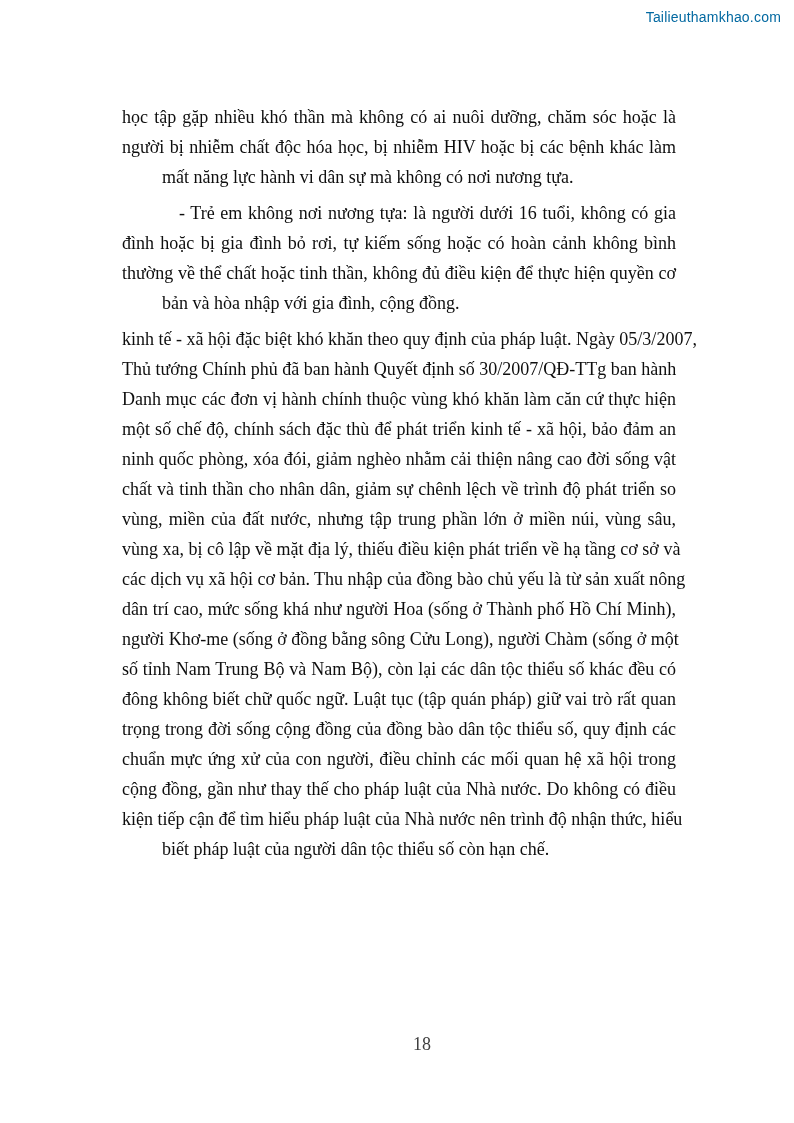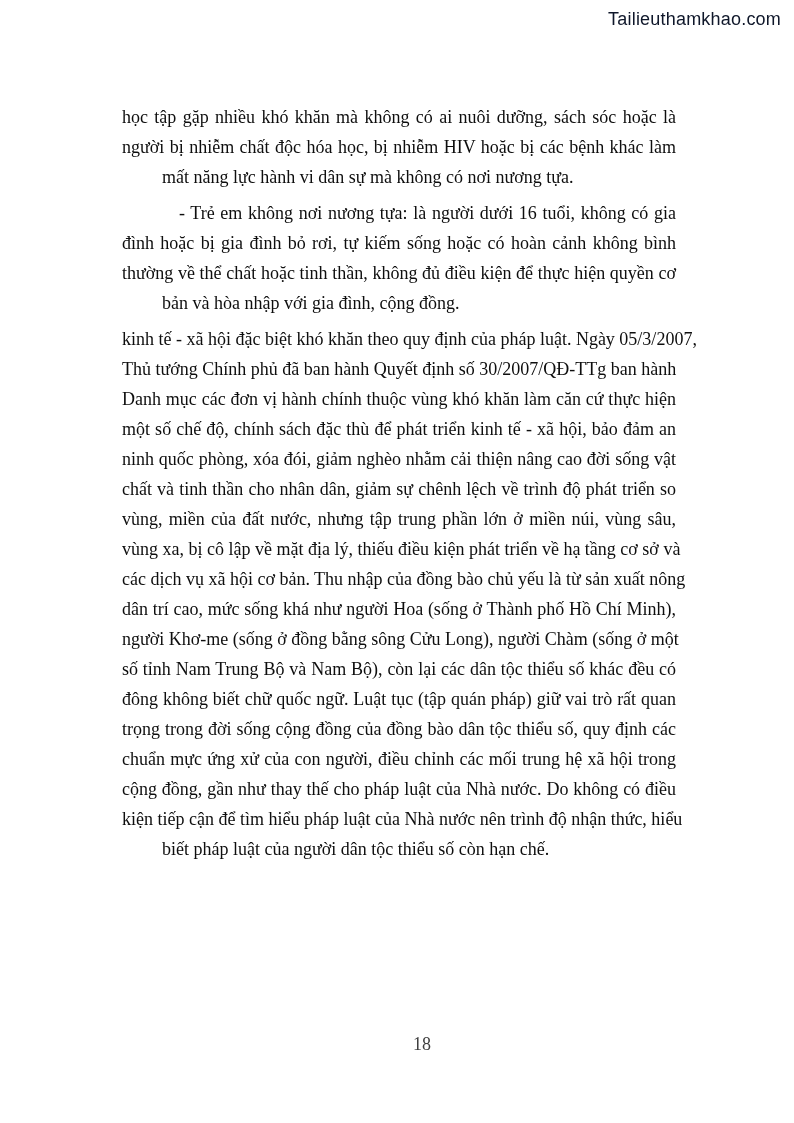--- a/index.html
+++ b/index.html
@@ -10,22 +10,22 @@
     position: relative;
     overflow: hidden;
     font-family: "Liberation Serif", "DejaVu Serif", serif;
     color: #0e0e0e;
   }
   .watermark {
     position: absolute;
     top: 9px;
     right: 13px;
     font-family: "Liberation Sans", "DejaVu Sans", sans-serif;
-    font-size: 18px;
-    color: #0f172a;
+    font-size: 14px;
+    color: #0369a1;
     letter-spacing: 0.2px;
   }
   .content {
     position: absolute;
     left: 122px;
     top: 102px;
     width: 554px;
   }
   .paragraph { margin: 0; }
   .paragraph.indented { margin-top: 6px; }
@@ -49,21 +49,21 @@
   }
 </style>
 </head>
 <body>
 
 <div class="page">
   <div class="watermark">Tailieuthamkhao.com</div>
 
   <div class="content" id="content">
       <div class="paragraph">
-        <div class="line">học tập gặp nhiều khó khăn mà không có ai nuôi dưỡng, sách sóc hoặc là</div>
+        <div class="line">học tập gặp nhiều khó thần mà không có ai nuôi dưỡng, chăm sóc hoặc là</div>
         <div class="line">người bị nhiễm chất độc hóa học, bị nhiễm HIV hoặc bị các bệnh khác làm</div>
         <div class="line last">mất năng lực hành vi dân sự mà không có nơi nương tựa.</div>
       </div>
       <div class="paragraph indented">
         <div class="line first-indented">- Trẻ em không nơi nương tựa: là người dưới 16 tuổi, không có gia</div>
         <div class="line">đình hoặc bị gia đình bỏ rơi, tự kiếm sống hoặc có hoàn cảnh không bình</div>
         <div class="line">thường về thể chất hoặc tinh thần, không đủ điều kiện để thực hiện quyền cơ</div>
         <div class="line last">bản và hòa nhập với gia đình, cộng đồng.</div>
       </div>
       <div class="paragraph indented">
@@ -74,21 +74,21 @@
         <div class="line">ninh quốc phòng, xóa đói, giảm nghèo nhằm cải thiện nâng cao đời sống vật</div>
         <div class="line">chất và tinh thần cho nhân dân, giảm sự chênh lệch về trình độ phát triển so</div>
         <div class="line">vùng, miền của đất nước, nhưng tập trung phần lớn ở miền núi, vùng sâu,</div>
         <div class="line">vùng xa, bị cô lập về mặt địa lý, thiếu điều kiện phát triển về hạ tầng cơ sở và</div>
         <div class="line">các dịch vụ xã hội cơ bản. Thu nhập của đồng bào chủ yếu là từ sản xuất nông</div>
         <div class="line">dân trí cao, mức sống khá như người Hoa (sống ở Thành phố Hồ Chí Minh),</div>
         <div class="line">người Khơ-me (sống ở đồng bằng sông Cửu Long), người Chàm (sống ở một</div>
         <div class="line">số tỉnh Nam Trung Bộ và Nam Bộ), còn lại các dân tộc thiểu số khác đều có</div>
         <div class="line">đông không biết chữ quốc ngữ. Luật tục (tập quán pháp) giữ vai trò rất quan</div>
         <div class="line">trọng trong đời sống cộng đồng của đồng bào dân tộc thiểu số, quy định các</div>
-        <div class="line">chuẩn mực ứng xử của con người, điều chỉnh các mối trung hệ xã hội trong</div>
+        <div class="line">chuẩn mực ứng xử của con người, điều chỉnh các mối quan hệ xã hội trong</div>
         <div class="line">cộng đồng, gần như thay thế cho pháp luật của Nhà nước. Do không có điều</div>
         <div class="line">kiện tiếp cận để tìm hiểu pháp luật của Nhà nước nên trình độ nhận thức, hiểu</div>
         <div class="line last">biết pháp luật của người dân tộc thiểu số còn hạn chế.</div>
       </div>
     </div>
 
   <div class="page-number">18</div>
 </div>
 
 </body></html>

